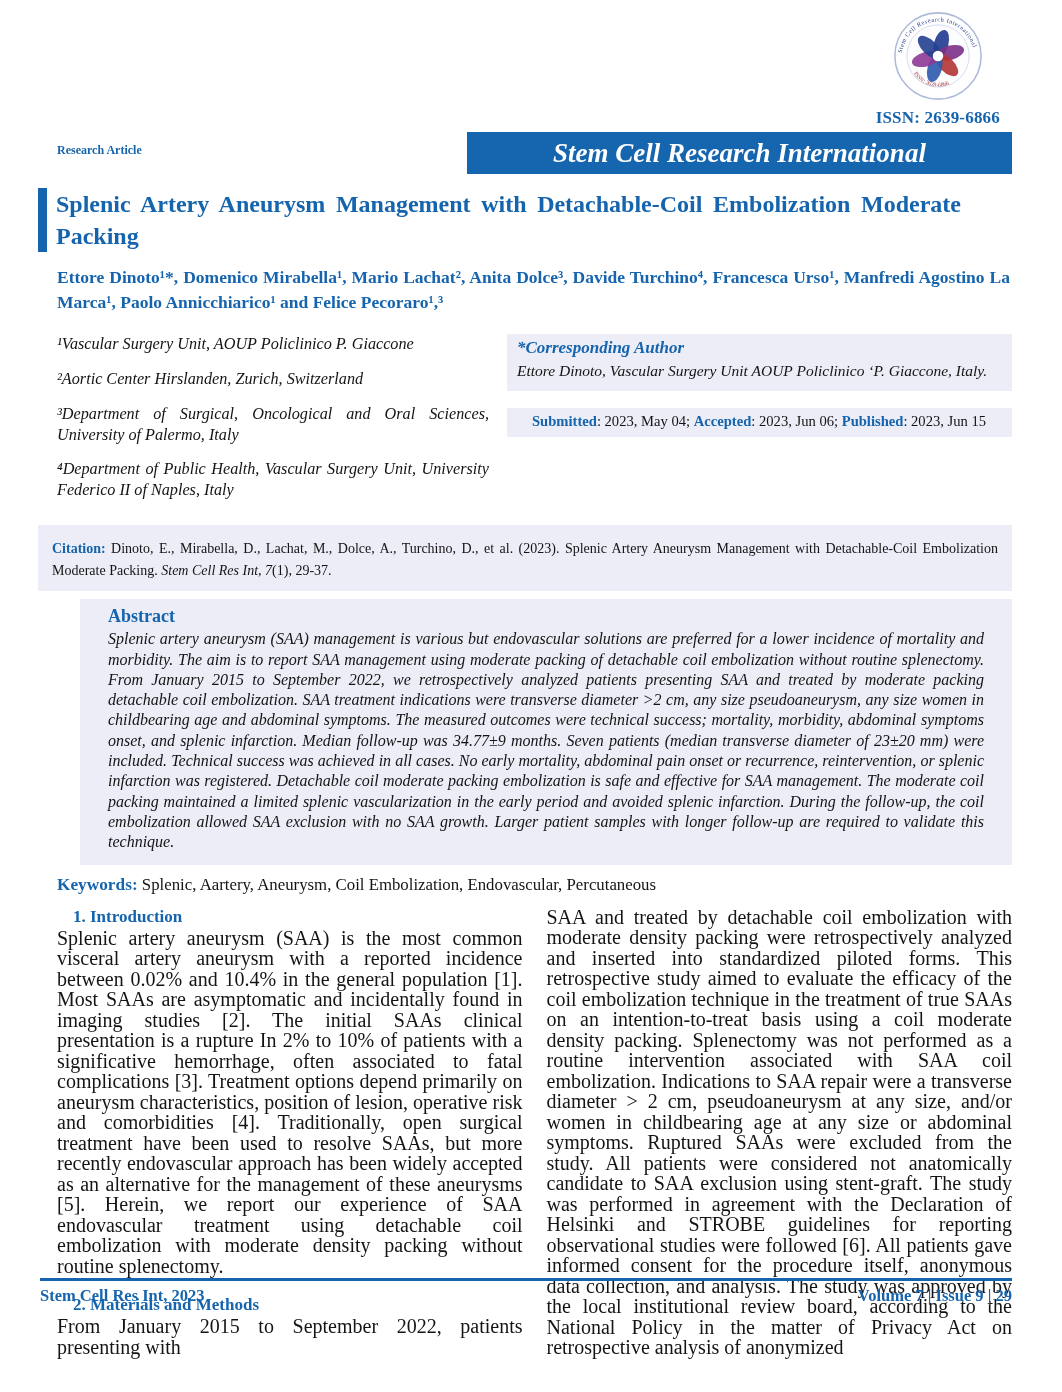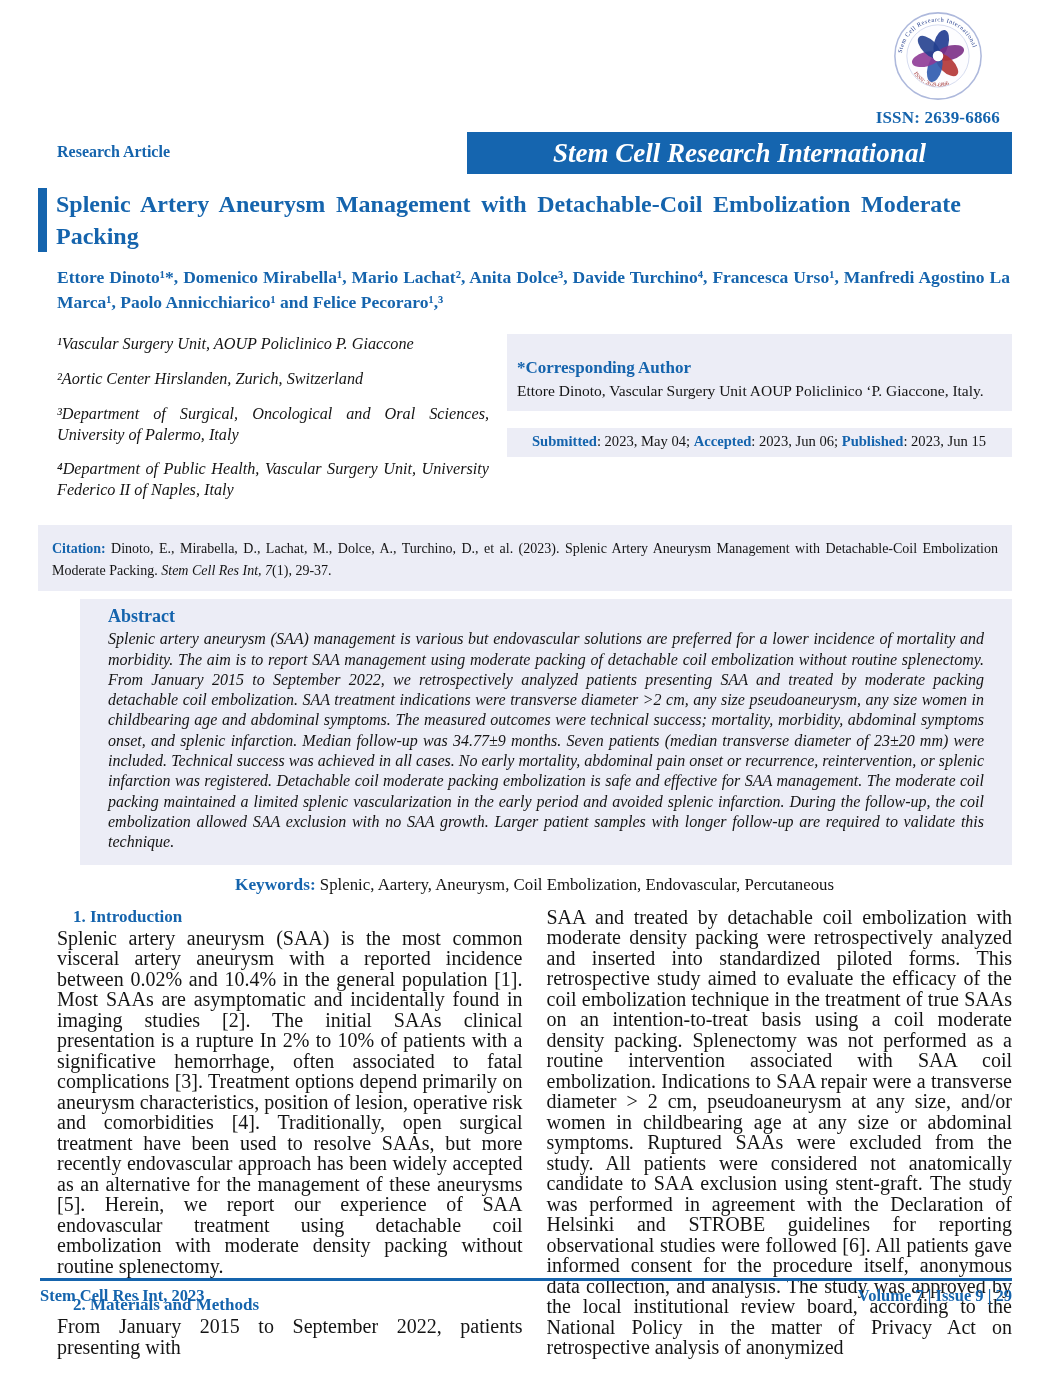--- a/index.html
+++ b/index.html
@@ -14,52 +14,52 @@
     width:1062px;height:1392px;margin:0 auto;position:relative;overflow:hidden;
     background:#fff;color:var(--ink);
     font-family:"Liberation Serif", serif;
   }
   
   .masthead{position:absolute;top:10px;right:62px;text-align:right;}
   .logo-wrap{display:inline-block;margin-right:16px;}
   .issn-line{margin-top:2px;font-weight:bold;color:var(--accent);font-size:17px;letter-spacing:.2px;}
   
   .header-row{margin-top:132px;position:relative;height:42px;}
-  .article-type{position:absolute;left:57px;top:11px;font-weight:bold;color:var(--accent);font-size:16px;}
+  .article-type{position:absolute;left:57px;top:11px;font-weight:bold;color:var(--accent);font-size:12px;}
   .banner{
     position:absolute;left:467px;right:50px;top:0;bottom:0;
     background:var(--banner);color:#fff;display:flex;align-items:center;justify-content:center;
     font-style:italic;font-weight:bold;font-size:27px;
   }
   
   .title-block{display:flex;margin:14px 50px 0 38px;}
   .title-bar{width:9px;background:var(--accent);margin-right:9px;flex:none;}
   .article-title{
     margin:0;color:var(--accent);font-size:24px;line-height:32px;font-weight:bold;
     text-align:justify;max-width:905px;
   }
   
   .authors{margin:13px 52px 0 57px;color:var(--accent);font-weight:bold;font-size:17.5px;line-height:25.4px;text-align:justify;}
   
   .info-grid{display:grid;grid-template-columns:432px 1fr;column-gap:18px;margin:18px 50px 0 57px;}
   .affiliations p{font-style:italic;font-size:16.2px;line-height:20.9px;margin:0 0 14px;text-align:justify;}
-  .corr-box{background:var(--panel);padding:24px 10px 10px;}
+  .corr-box{background:var(--panel);padding:4px 10px 10px;font-style:italic;}
   .corr-label{color:var(--accent);font-weight:bold;font-size:17px;margin:0 0 3px;}
   .corr-text{font-size:15.5px;line-height:20px;}
   .dates-box{background:var(--panel);padding:5px 25px 7px;margin-top:17px;font-size:14.6px;white-space:nowrap;overflow:hidden;}
   .blue-b{color:var(--accent);font-weight:bold;}
   
   .citation{background:var(--panel);margin:10px 50px 0 38px;padding:13px 14px 10px;font-size:14px;line-height:21.5px;text-align:justify;}
   .it{font-style:italic;}
   
   .abstract{background:var(--panel);margin:8px 50px 0 80px;padding:7px 28px 12px;}
   .abstract-heading{color:var(--accent);font-weight:bold;font-size:18px;margin:0 0 2px;}
   .abstract-body{margin:0;font-style:italic;font-size:16px;line-height:20.3px;text-align:justify;}
   
-  .keywords{margin:10px 50px 0 57px;font-size:16.8px;text-align:center;}
+  .keywords{margin:10px 50px 0 57px;font-size:16.8px;}
   .kw-label{color:var(--accent);font-weight:bold;font-size:17.3px;}
   
   .columns{display:flex;gap:24px;margin:12px 50px 0 57px;}
   .col{flex:1;min-width:0;}
   .sec-heading{color:var(--accent);font-weight:bold;font-size:17px;margin:0 16px 1px;}
   .sec-heading.mt{margin-top:19px;}
   .body-p{margin:0;font-size:20px;line-height:20.5px;text-align:justify;}
   
   .footer-rule{position:absolute;left:40px;right:50px;top:1278px;border-top:3px solid var(--accent);}
   .footer{position:absolute;left:40px;right:50px;top:1286px;display:flex;justify-content:space-between;color:var(--accent);font-weight:bold;font-size:16.5px;}

